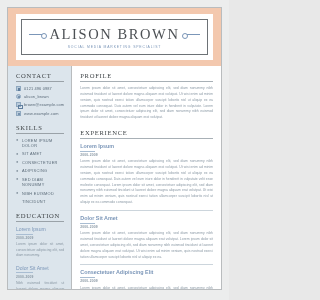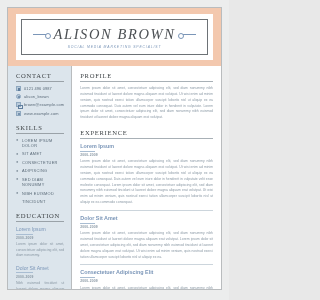--- a/index.html
+++ b/index.html
@@ -31,21 +31,20 @@
     flex: 0 0 auto;
   }
   .header-inner {
     background: #ffffff;
     padding: 5px 5px;
   }
   .name-box {
     border: 1px solid #6d7276;
     padding: 6px 4px 5px 4px;
     text-align: center;
-    font-style: italic;
   }
   .name-row {
     display: flex;
     align-items: center;
     justify-content: center;
     gap: 4px;
   }
   .dash {
     display: inline-block;
     width: 17px; height: 1px;

